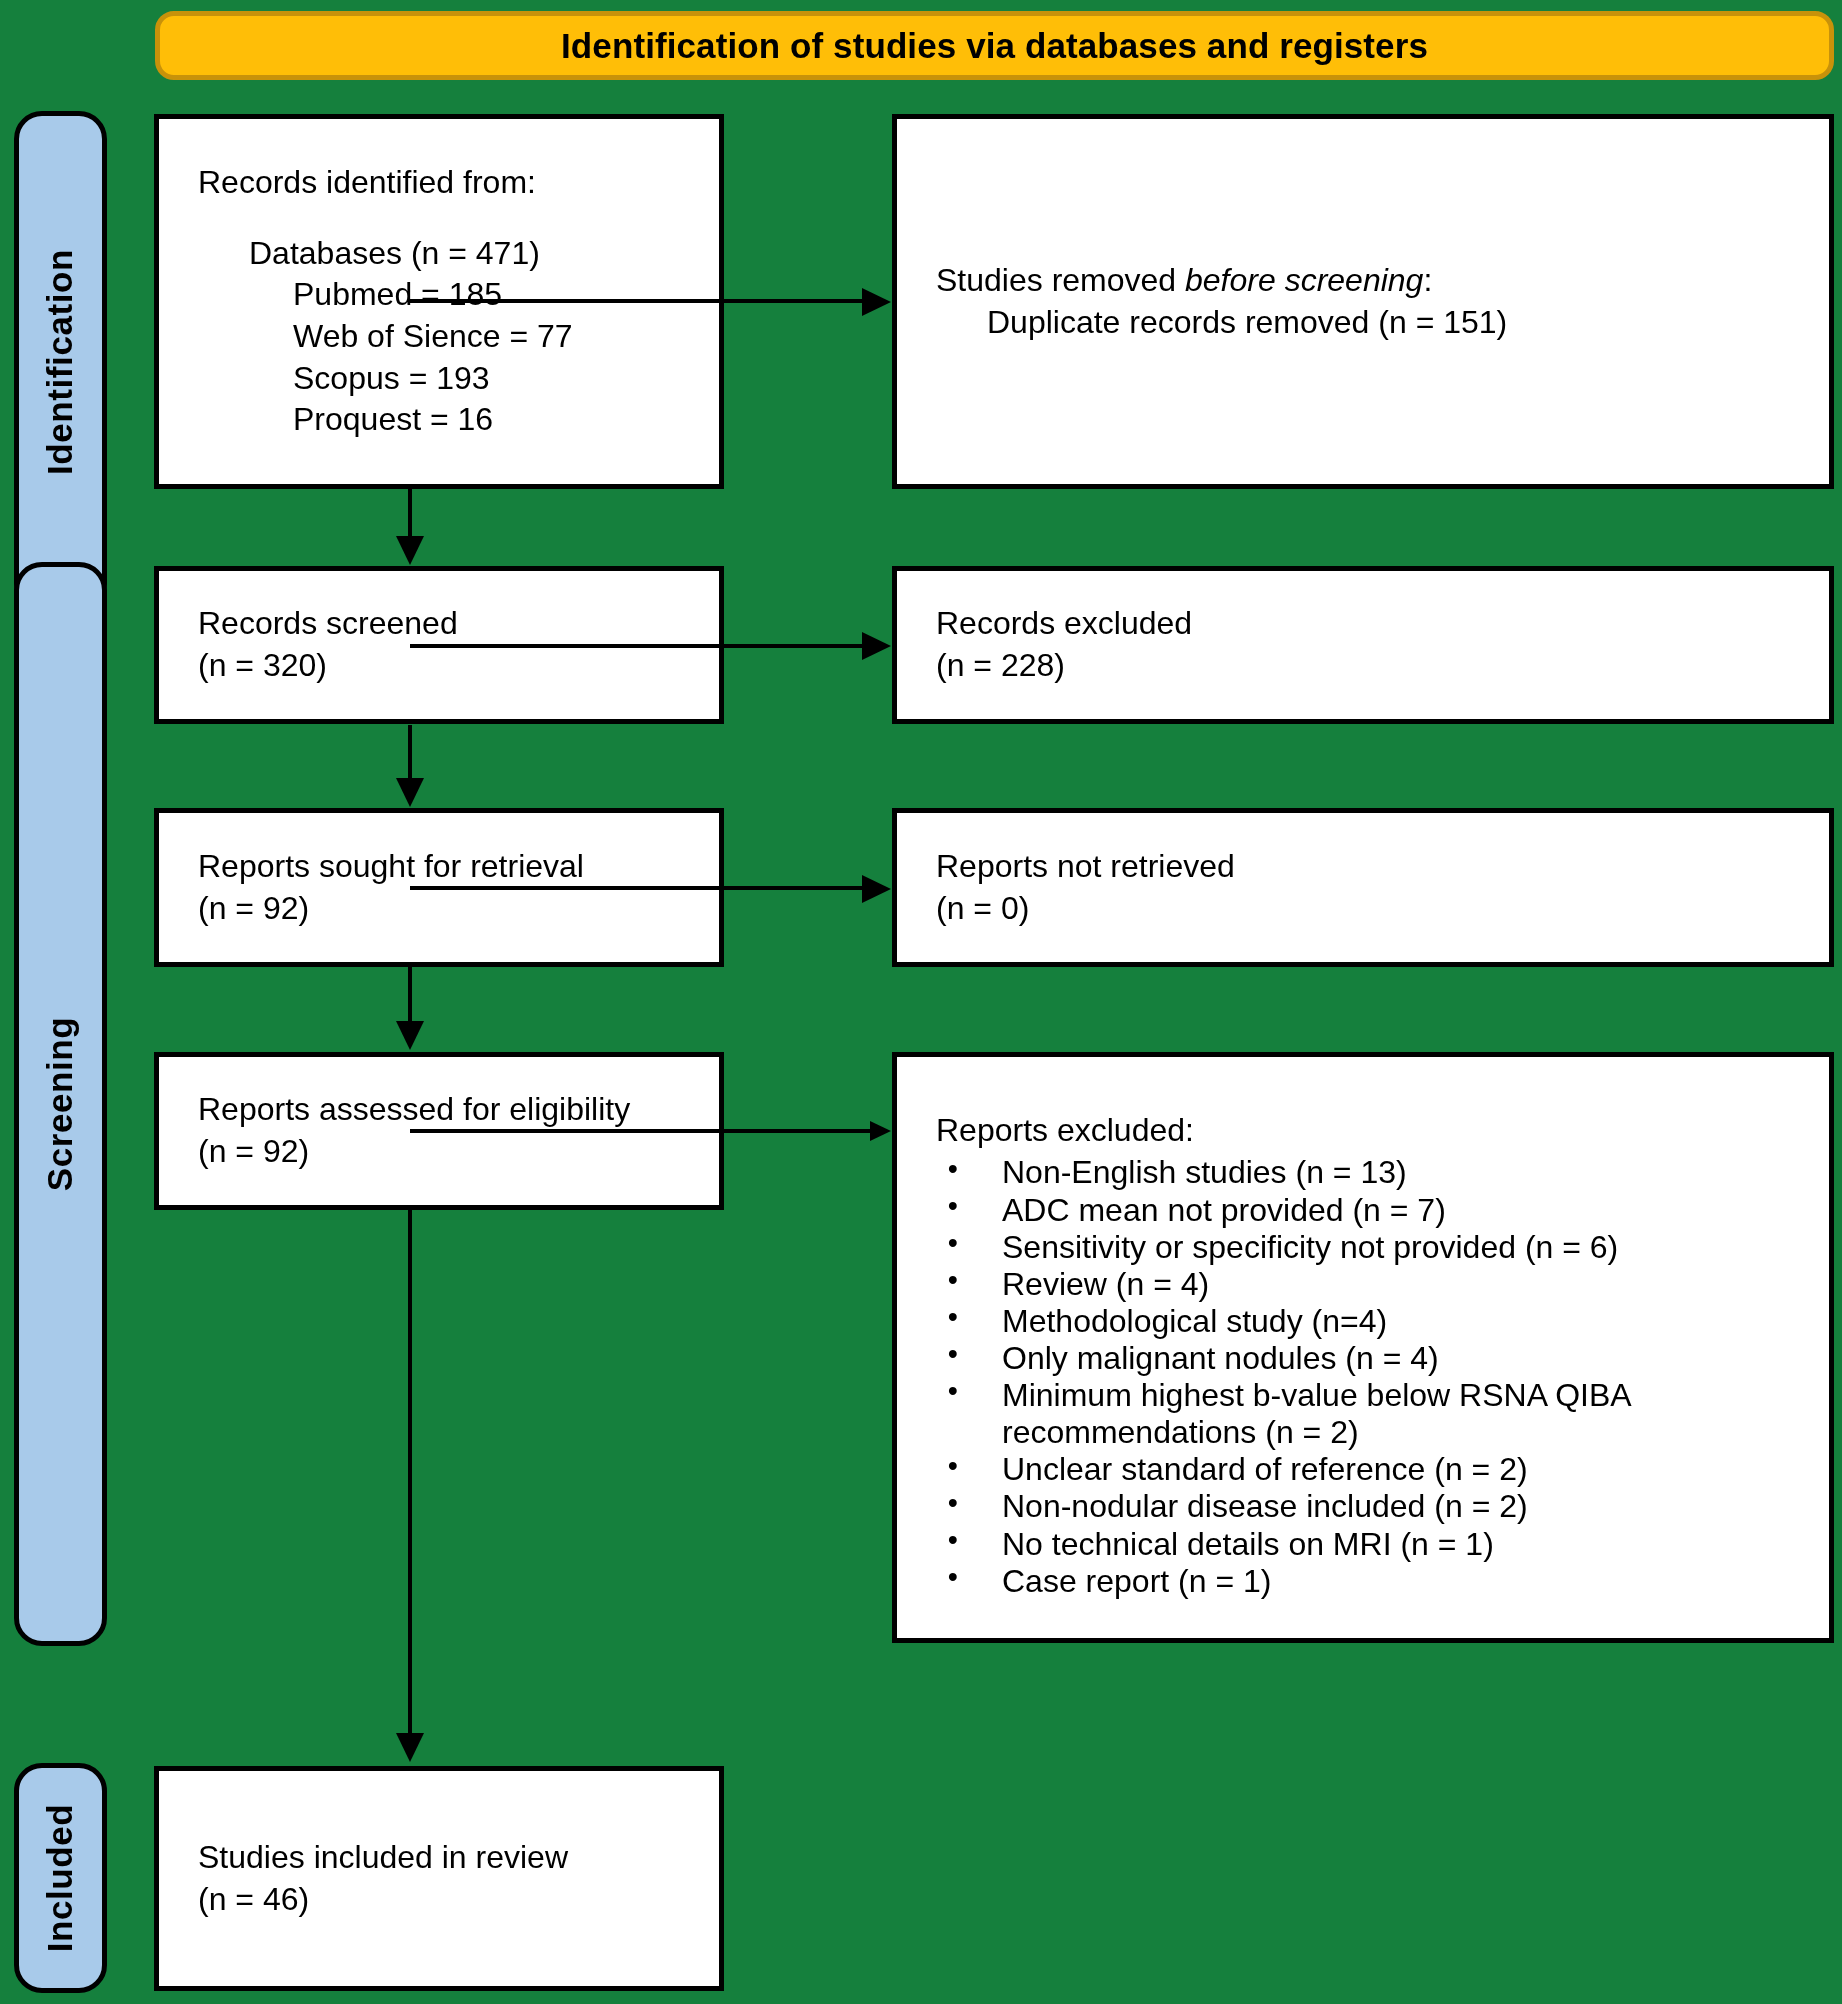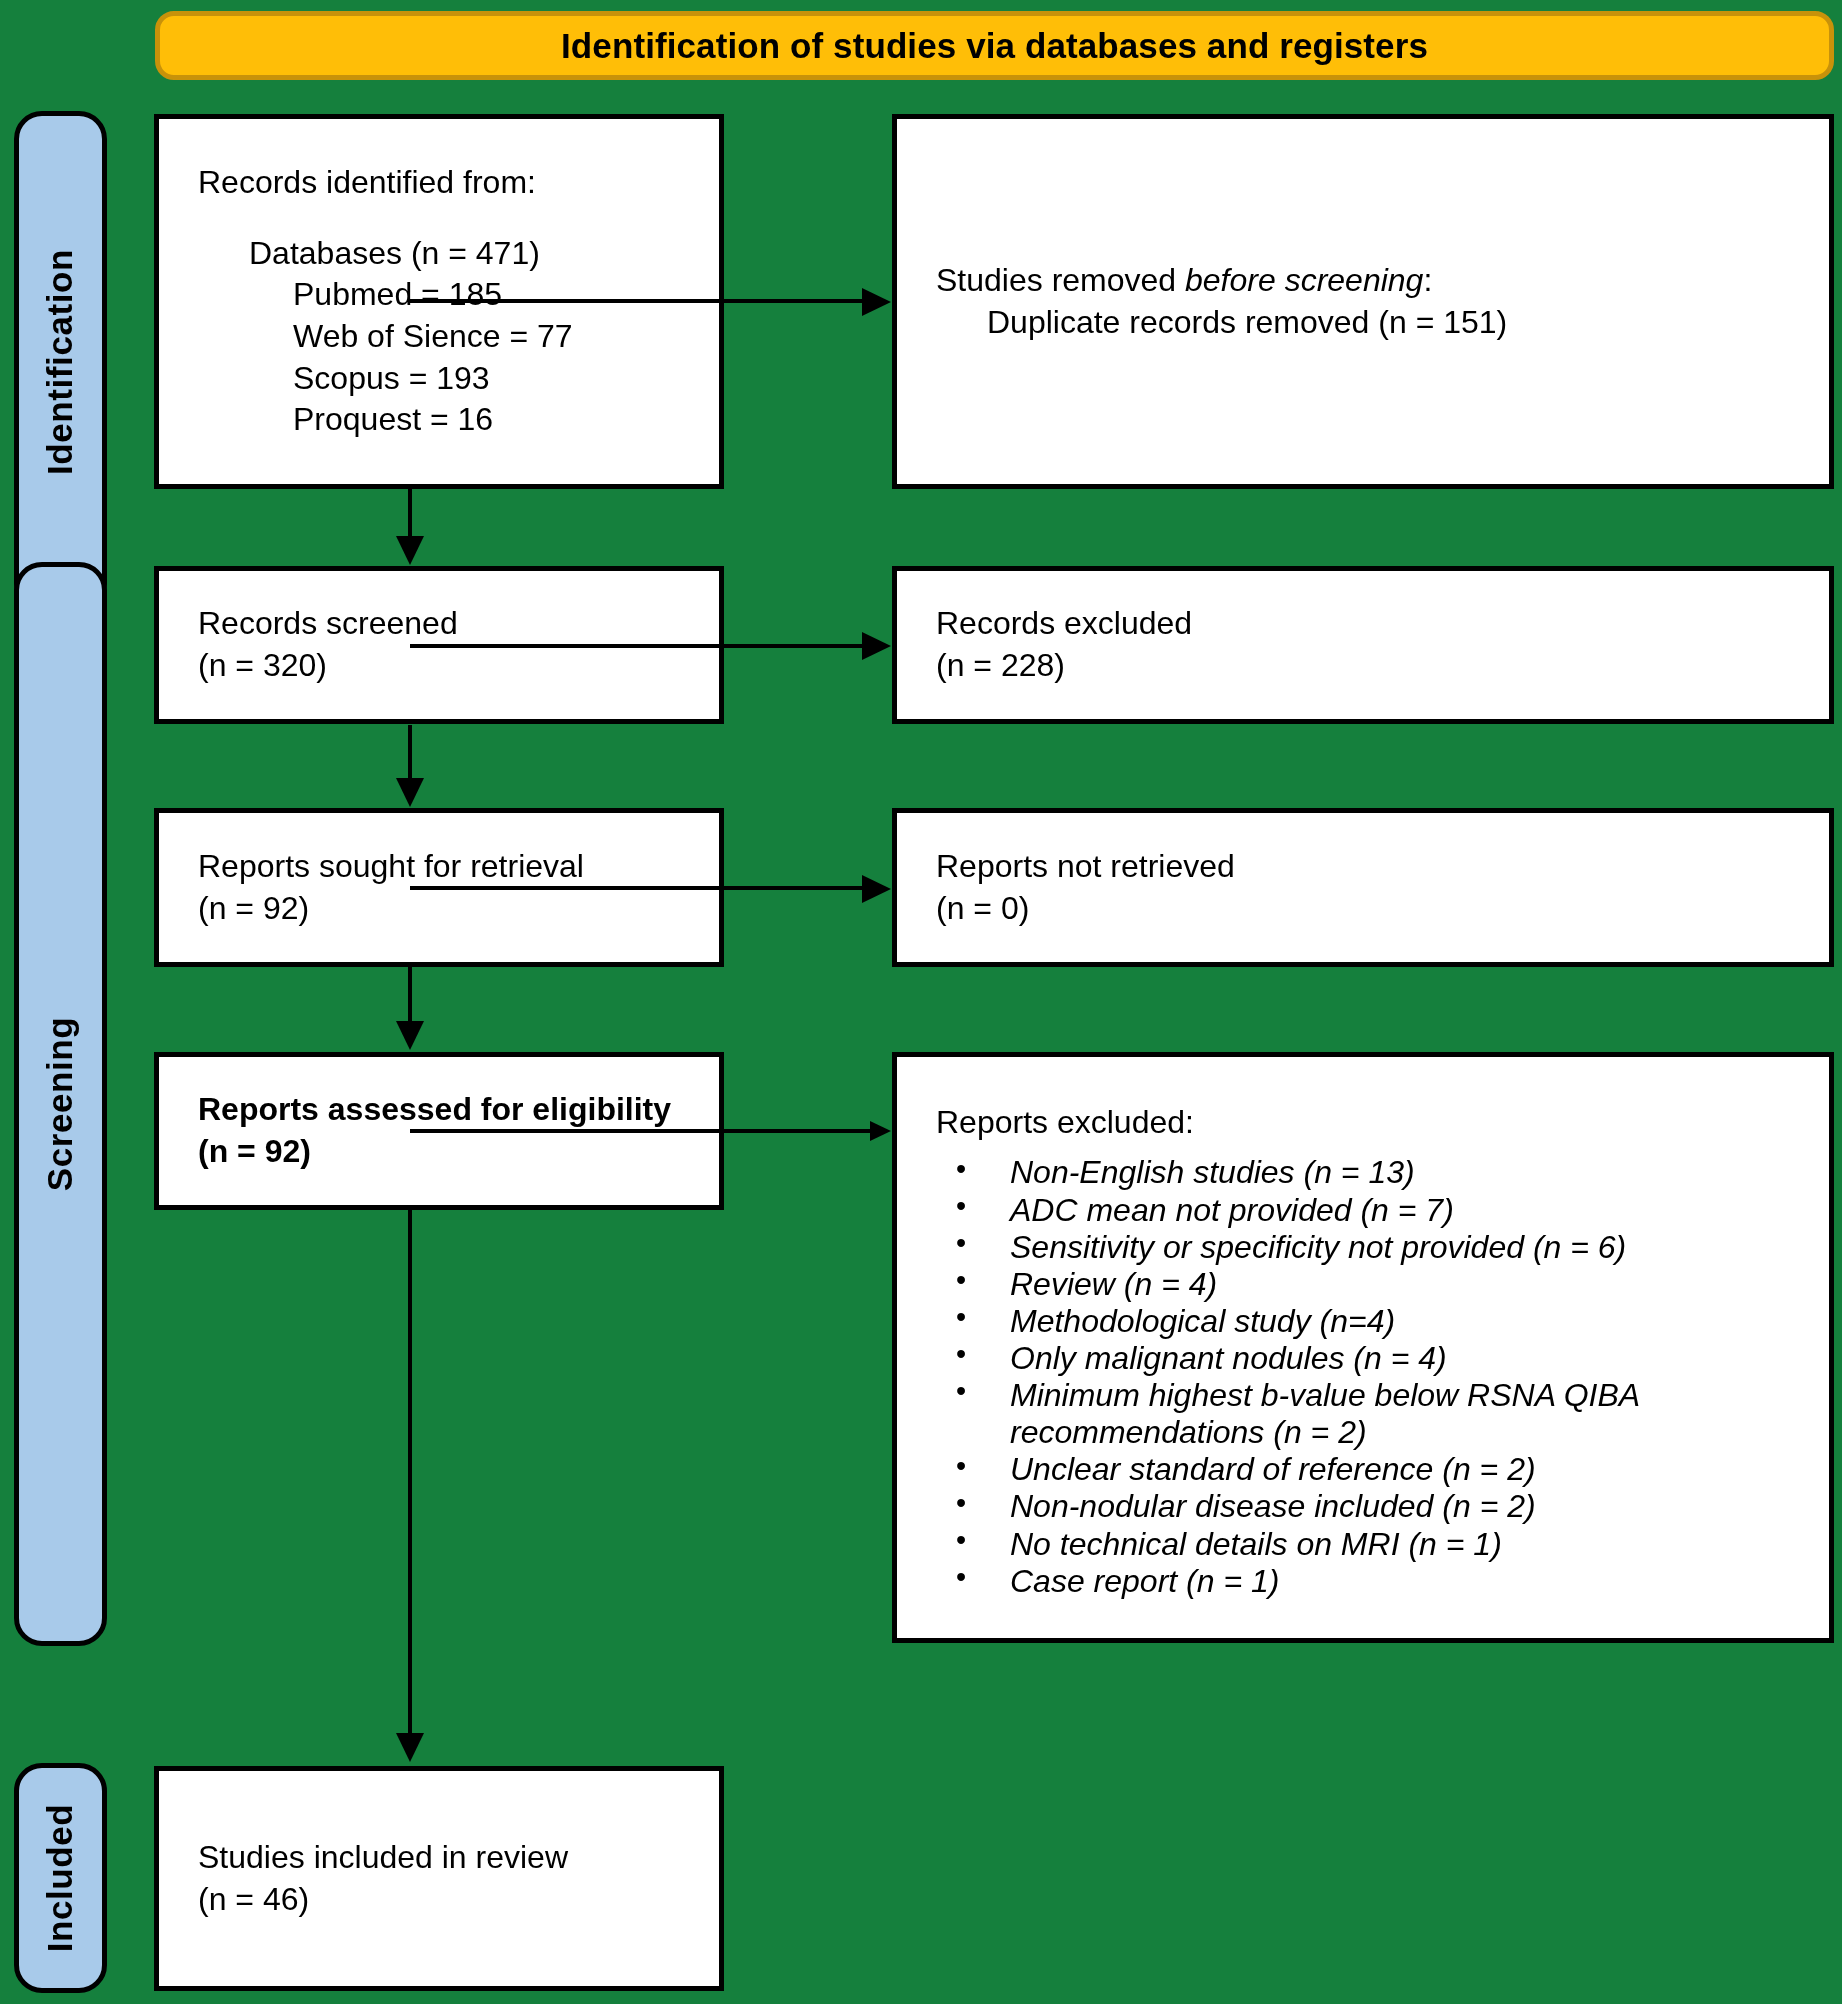--- a/index.html
+++ b/index.html
@@ -90,41 +90,40 @@
     display: block;
     padding-left: 51px;
   }
   .box-text .gap { display: block; height: 29px; }
   .box-text em { font-style: italic; }
 
   
   #box-identified  { left: 154px; top: 114px;  width: 570px; height: 375px; }
   #box-screened    { left: 154px; top: 566px; width: 570px; height: 158px; }
   #box-sought      { left: 154px; top: 808px; width: 570px; height: 159px; }
-  #box-assessed    { left: 154px; top: 1052px; width: 570px; height: 158px; font-weight: bold; }
+  #box-assessed    { left: 154px; top: 1052px; width: 570px; height: 158px; }
   #box-included    { left: 154px; top: 1766px; width: 570px; height: 225px; }
 
   
   #box-removed     { left: 892px; top: 114px;  width: 942px; height: 375px; }
   #box-excluded-1  { left: 892px; top: 566px; width: 942px; height: 158px; }
   #box-notretr     { left: 892px; top: 808px; width: 942px; height: 159px; }
   #box-excluded-2  { left: 892px; top: 1052px; width: 942px; height: 591px; }
 
   
   .excl-head {
     font-size: 32px;
     line-height: 1.16;
     padding: 0 0 1.1px 30px;
     color: #000;
   }
   .excl-list {
     list-style: none;
     padding: 0 16.7px 0 30px;
-    margin: 12px;
-    font-style: italic;
+    margin: 4px;
   }
   .excl-list li {
     position: relative;
     font-size: 32px;
     line-height: 1.16;
     padding-left: 62px;
     color: #000;
   }
   .excl-list li::before {
     content: "\2022";

